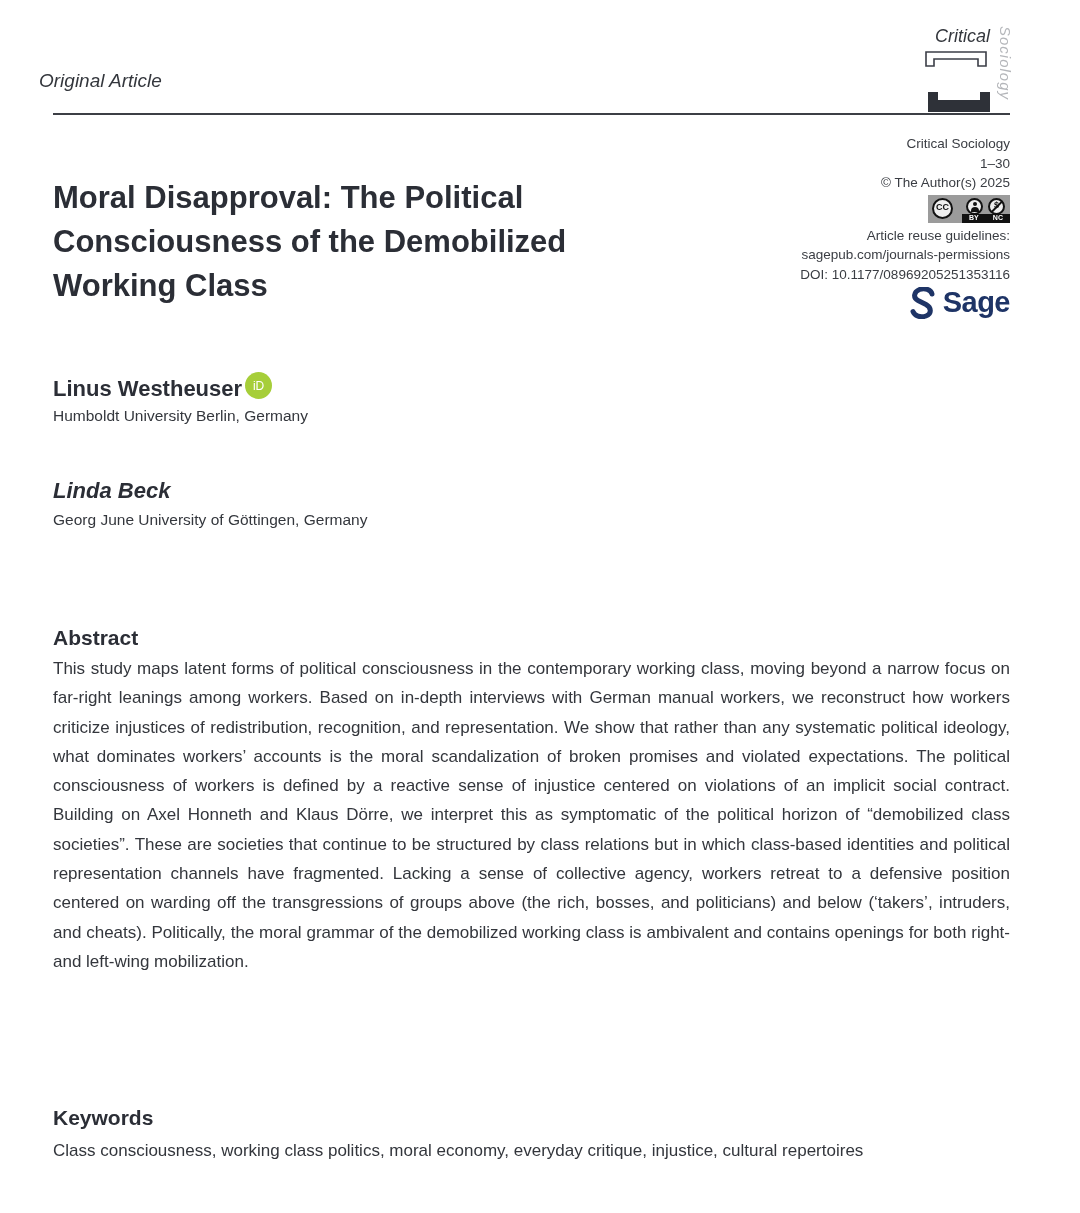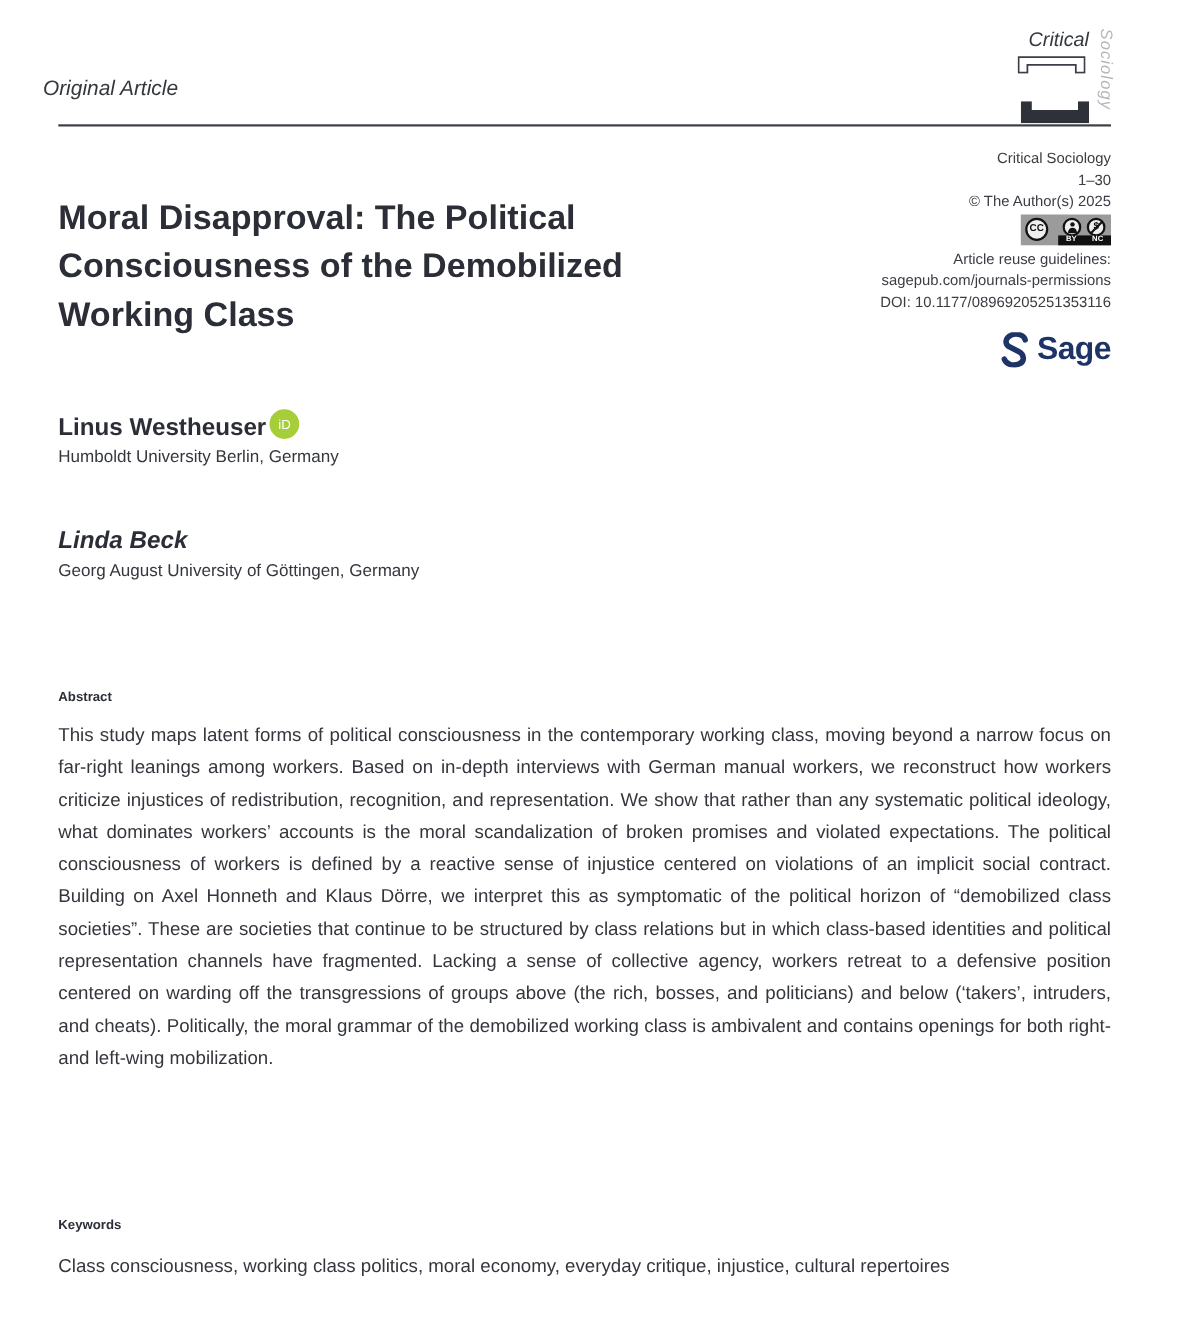--- a/index.html
+++ b/index.html
@@ -30,38 +30,38 @@
         display:flex;align-items:center;justify-content:center;color:#121212;font-weight:bold;box-sizing:border-box;}
   .cc-main{left:4px;top:3px;width:21px;height:21px;font-size:9px;}
   .cc-by{left:38px;top:3px;width:17px;height:17px;}
   .cc-nc{left:60px;top:3px;width:17px;height:17px;font-size:9px;}
   .person-head{position:absolute;left:4.5px;top:2px;width:4px;height:4px;border-radius:50%;background:#121212;}
   .person-body{position:absolute;left:2.5px;top:7px;width:8px;height:5px;border-radius:4px 4px 0 0;background:#121212;}
   .nc-slash{position:absolute;left:6px;top:-1px;width:1.5px;height:15px;background:#121212;transform:rotate(45deg);}
   .cc-strip{position:absolute;right:0;bottom:0;width:48px;height:9px;background:#111111;color:#ffffff;
             font-size:7px;font-weight:bold;display:flex;align-items:center;justify-content:space-around;}
 
-  .sage-row{display:flex;justify-content:flex-end;align-items:center;gap:7px;margin-top:18px;}
+  .sage-row{display:flex;justify-content:flex-end;align-items:center;gap:7px;margin-top:3px;}
   .sage-word{font-size:29px;font-weight:bold;color:#1e3466;letter-spacing:-0.5px;}
 
   
   .title{position:absolute;left:53px;top:155px;width:600px;font-size:31px;font-weight:bold;
          line-height:44px;color:#2b2e36;letter-spacing:0px;}
 
   
   .author-name{position:absolute;left:53px;font-size:22px;font-weight:bold;color:#2b2e36;}
   .author-affil{position:absolute;left:53px;font-size:15.5px;color:#34373d;}
   .name-1{top:372px;} .affil-1{top:407px;}
   .name-2{top:478px;font-style:italic;} .affil-2{top:511px;}
   .orcid{display:inline-flex;align-items:center;justify-content:center;width:27px;height:27px;
          border-radius:50%;background:#a6ce39;color:#ffffff;font-size:12px;font-weight:normal;
          margin-left:3px;vertical-align:6px;}
 
   
-  .section-heading{position:absolute;left:53px;font-size:12px;font-weight:bold;color:#2b2e36;}
+  .section-heading{position:absolute;left:53px;font-size:21px;font-weight:bold;color:#2b2e36;}
   .abstract-heading{top:626px;}
   .abstract-text{position:absolute;left:53px;top:654px;width:957px;font-size:17px;line-height:29.3px;
                  text-align:justify;color:#33363c;}
   .keywords-heading{top:1106px;}
   .keywords-text{position:absolute;left:53px;top:1136px;width:957px;font-size:17px;line-height:29.3px;
                  text-align:justify;color:#33363c;}
 </style>
 </head>
 <body>
 
@@ -118,21 +118,21 @@
   <h1 class="title">Moral Disapproval: The Political Consciousness of the Demobilized Working Class</h1>
 
   <div class="author-name name-1">
     <span>Linus Westheuser</span><span class="orcid">iD</span>
   </div>
   <div class="author-affil affil-1">Humboldt University Berlin, Germany</div>
 
   <div class="author-name name-2">
     <span>Linda Beck</span>
   </div>
-  <div class="author-affil affil-2">Georg August University of Göttingen, Germany</div>
+  <div class="author-affil affil-2">Georg June University of Göttingen, Germany</div>
 
   <div class="section-heading abstract-heading">Abstract</div>
   <div class="abstract-text">This study maps latent forms of political consciousness in the contemporary working class, moving beyond a narrow focus on far-right leanings among workers. Based on in-depth interviews with German manual workers, we reconstruct how workers criticize injustices of redistribution, recognition, and representation. We show that rather than any systematic political ideology, what dominates workers’ accounts is the moral scandalization of broken promises and violated expectations. The political consciousness of workers is defined by a reactive sense of injustice centered on violations of an implicit social contract. Building on Axel Honneth and Klaus Dörre, we interpret this as symptomatic of the political horizon of “demobilized class societies”. These are societies that continue to be structured by class relations but in which class-based identities and political representation channels have fragmented. Lacking a sense of collective agency, workers retreat to a defensive position centered on warding off the transgressions of groups above (the rich, bosses, and politicians) and below (‘takers’, intruders, and cheats). Politically, the moral grammar of the demobilized working class is ambivalent and contains openings for both right- and left-wing mobilization.</div>
 
   <div class="section-heading keywords-heading">Keywords</div>
   <div class="keywords-text">Class consciousness, working class politics, moral economy, everyday critique, injustice, cultural repertoires</div>
 
 </div>
 
 </body></html>

